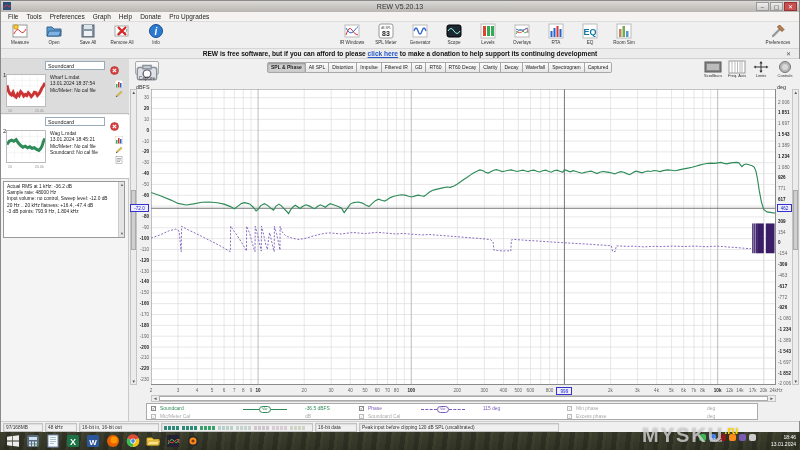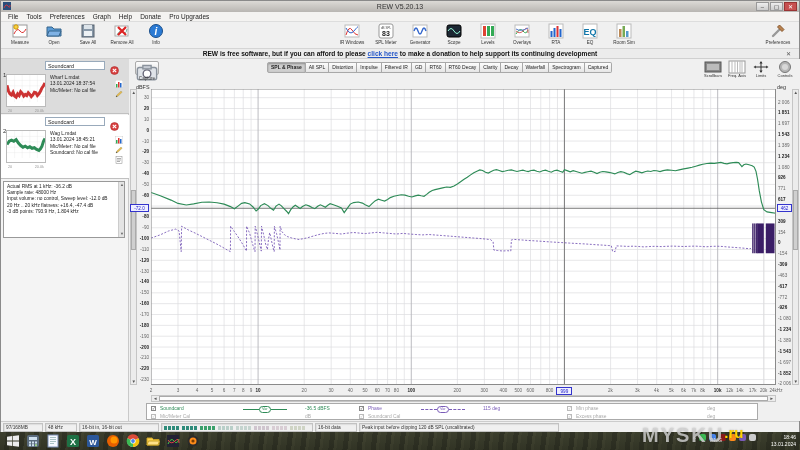--- a/index.html
+++ b/index.html
@@ -83,21 +83,21 @@
   .mgroup{display:flex;gap:1px;}
   .mdash{width:3px;height:4px;}
   
   #taskbar{position:absolute;left:0;top:432px;width:800px;height:18px;background:linear-gradient(rgba(40,42,30,.55),rgba(30,32,22,.65)),repeating-linear-gradient(97deg,#555840 0 6px,#3e4030 6px 11px,#63654a 11px 14px),repeating-linear-gradient(8deg,rgba(120,115,80,.25) 0 3px,rgba(40,45,30,.25) 3px 7px);display:flex;align-items:center;}
   .tb-ic{width:14px;height:14px;margin-left:6px;flex:0 0 auto;}
   #tray{position:absolute;right:44px;top:2px;display:flex;align-items:center;gap:3px;}
   .tray-ic{width:7px;height:7px;border-radius:2px;}
   #lang{font-size:5.5px;color:#eee;margin-left:3px;}
   #clock{position:absolute;right:4px;top:2px;text-align:right;font-size:5px;color:#fff;line-height:6.5px;}
   #watermark{position:absolute;left:642px;top:424px;font-size:20px;font-weight:bold;color:rgba(215,215,215,.8);letter-spacing:2px;text-shadow:0 0 2px rgba(0,0,0,.3);}
-  #watermark .ru{font-size:15px;color:#ffd400;letter-spacing:0;vertical-align:top;}
+  #watermark .ru{font-size:11px;color:#ffd400;letter-spacing:0;vertical-align:top;}
 </style>
 </head>
 <body>
 
 <div id="screen">
   <div id="app">
 
     <div id="titlebar">
       <span class="abs" style="left:2px;top:1px;width:8px;height:8px;">
         <svg viewBox="0 0 8 8" width="8" height="8">

